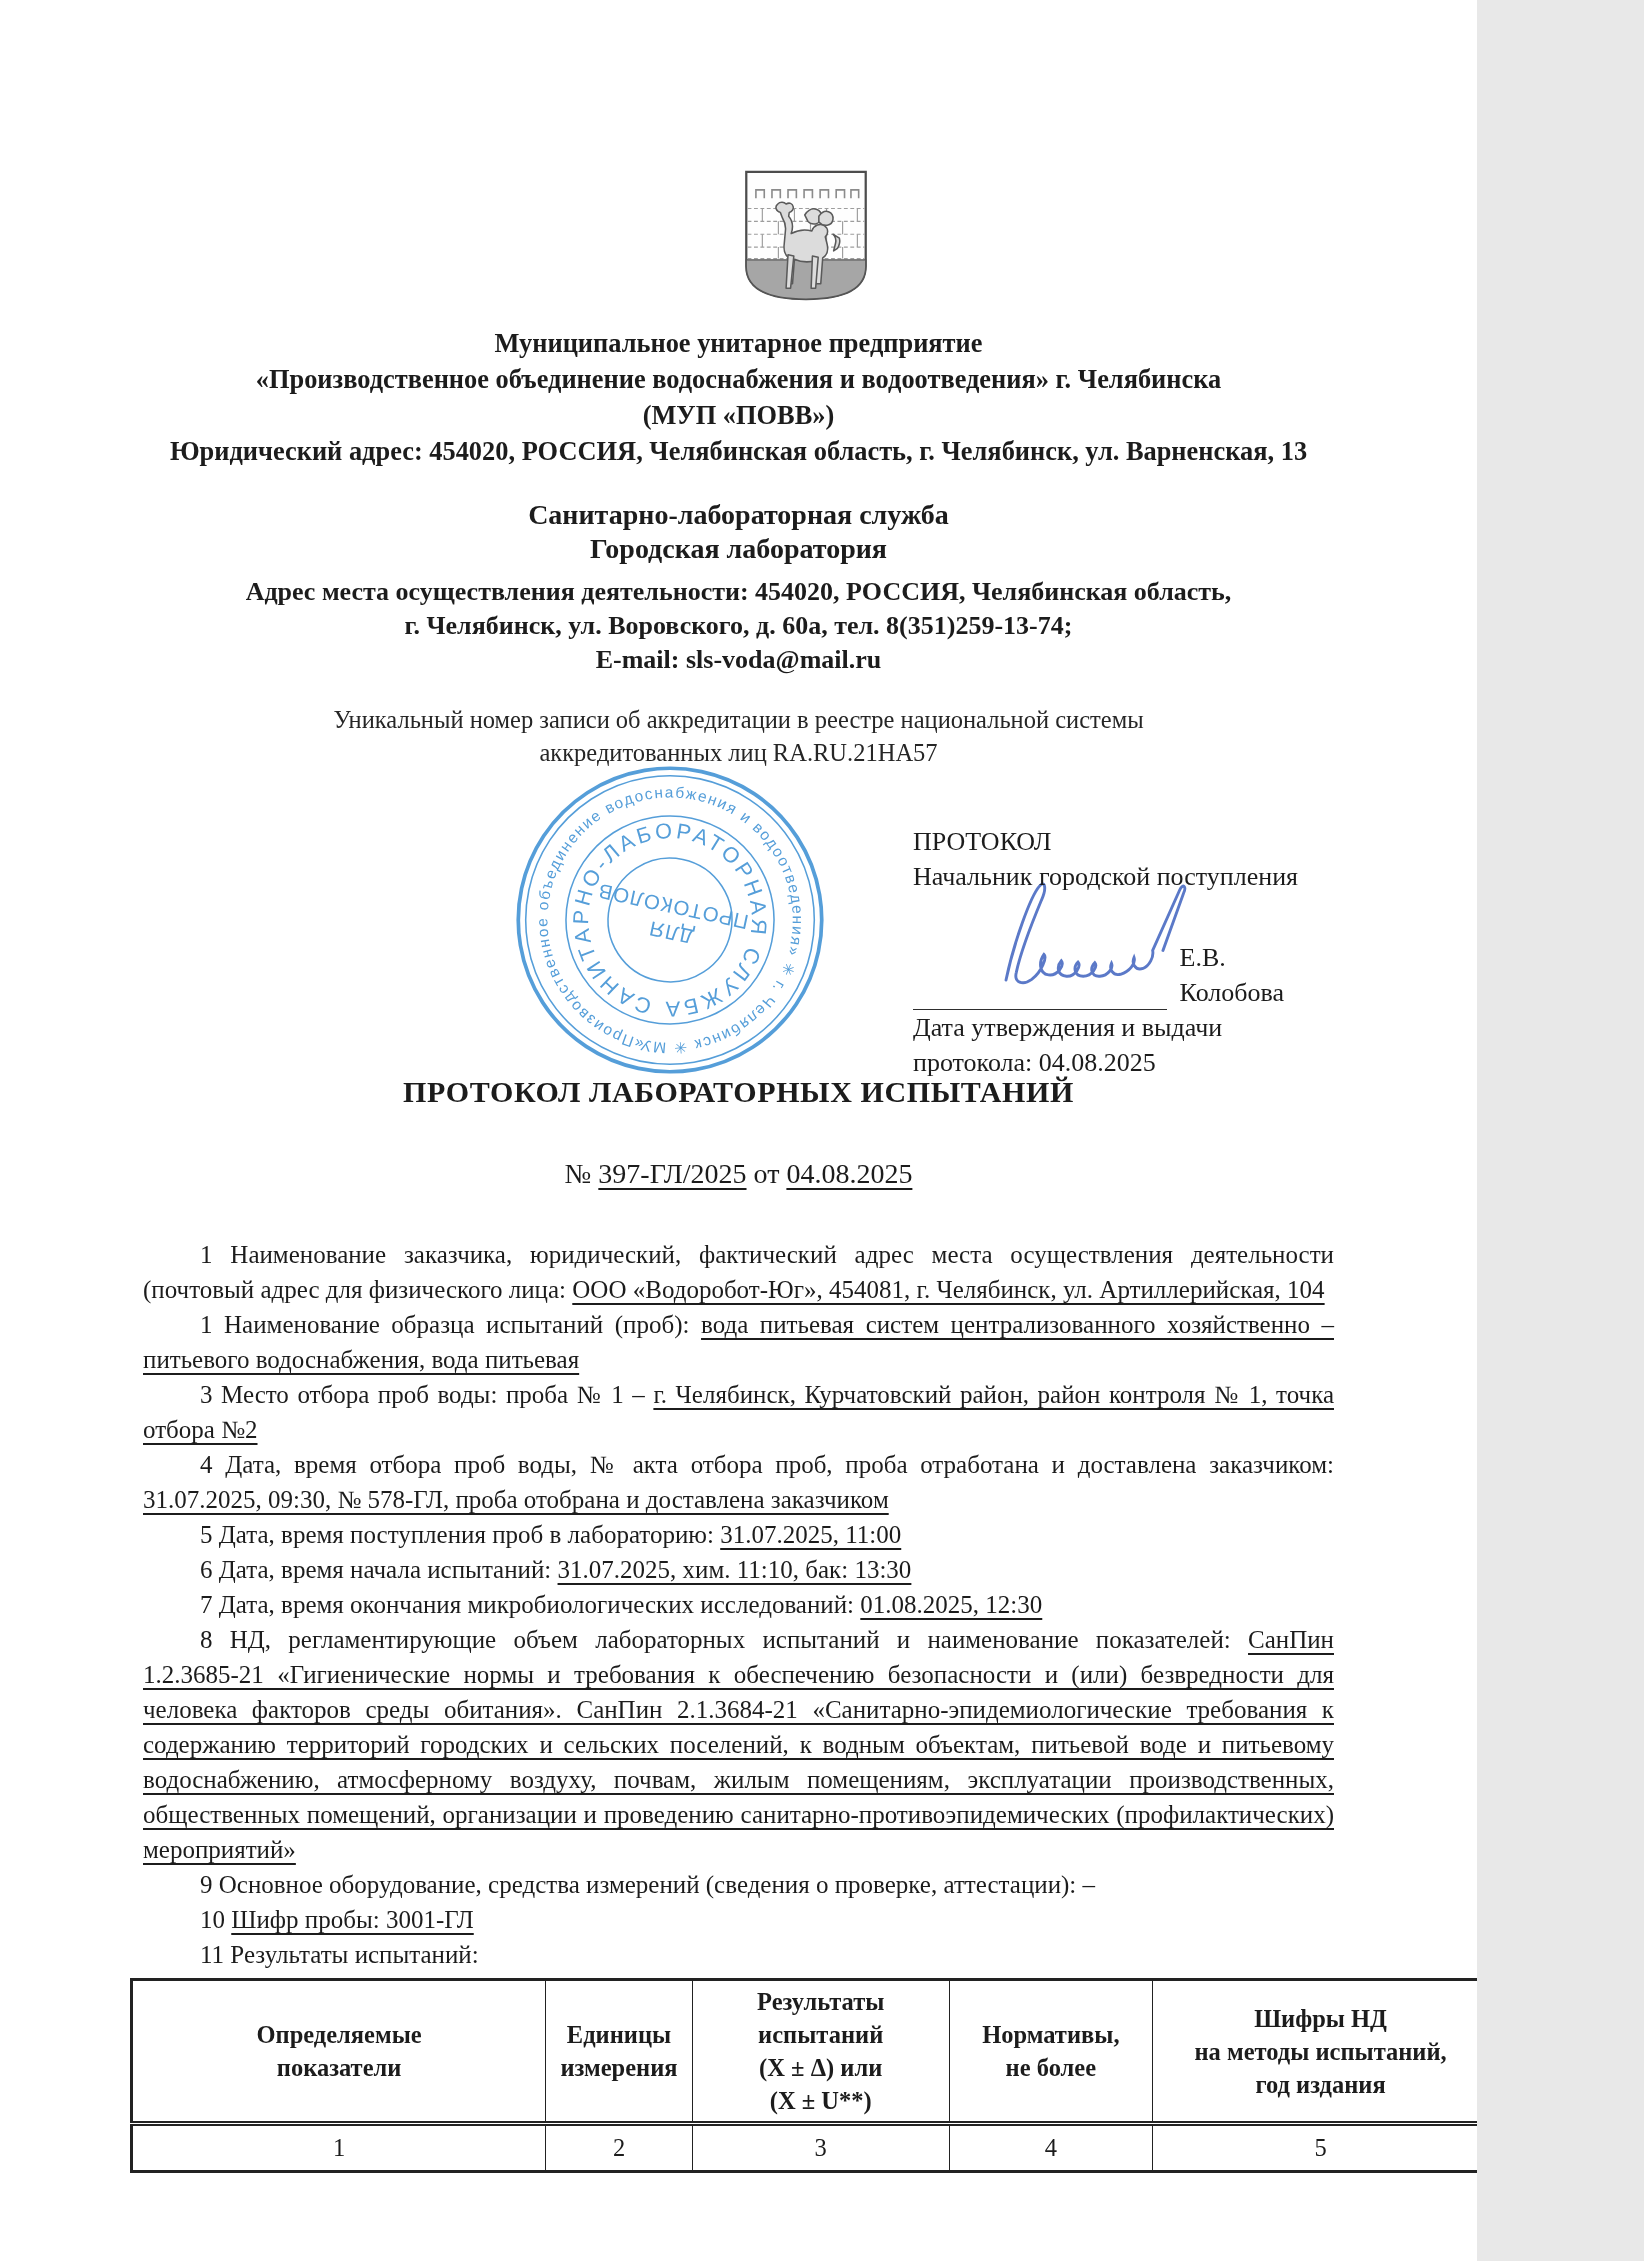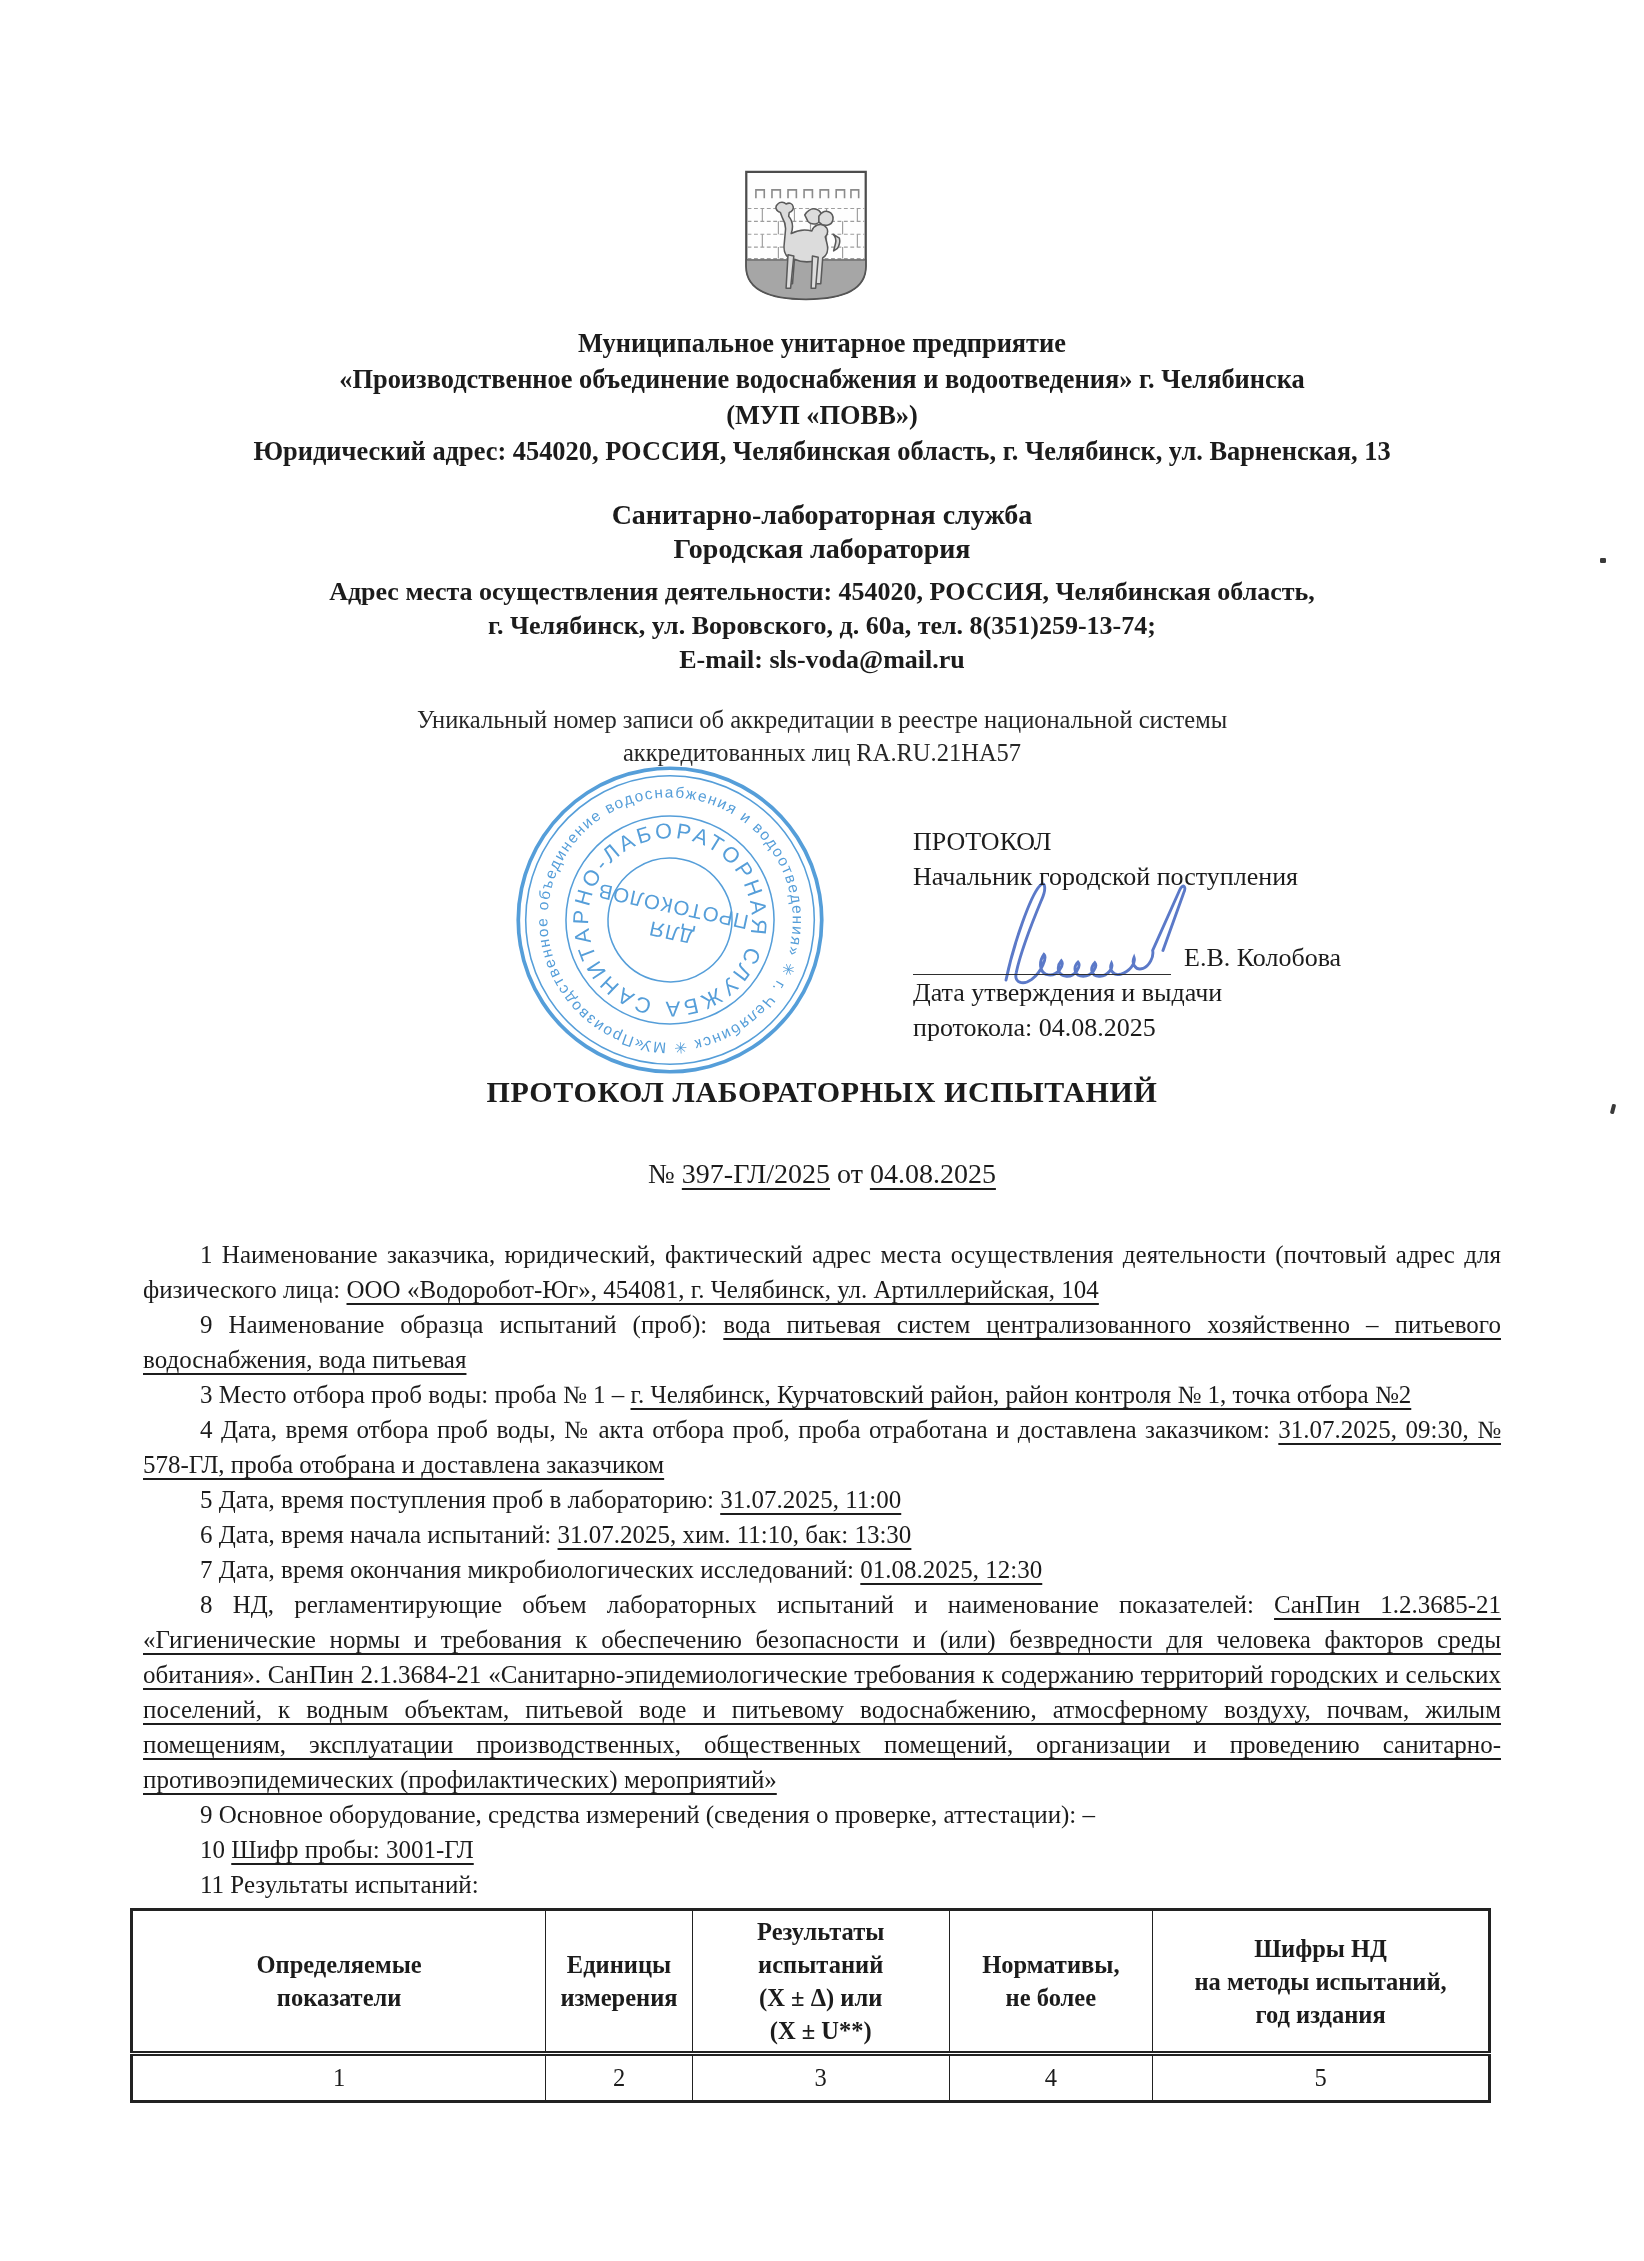--- a/index.html
+++ b/index.html
@@ -1,18 +1,18 @@
 <!DOCTYPE html>
 <html style="font-size:10.3px"><head>
 <meta charset="utf-8">
 <style>
   html,body{margin:0;padding:0;background:#e8e8e8;}
   .page{
     position:relative;
-    width:1644px;height:2261px;
+    width:1477px;height:2261px;
     background:#ffffff;
     font-family:"Liberation Serif","DejaVu Serif",serif;
     color:#1c1c1c;
     overflow:hidden;
   }
   .content{padding:0 143px;}
   
   .emblem{position:absolute;left:743px;top:170px;width:126px;height:131px;}
   
   .org-block{margin-top:325px;text-align:center;font-weight:bold;font-size:26.4px;line-height:36px;}
@@ -159,21 +159,21 @@
         <div>протокола: 04.08.2025</div>
       </div>
     </div>
 
     <div class="title-main">ПРОТОКОЛ ЛАБОРАТОРНЫХ ИСПЫТАНИЙ</div>
 
     <div class="title-num"><span>№ </span><u>397-ГЛ/2025</u><span> от </span><u>04.08.2025</u></div>
 
     <div class="items">
       <p><span>1 Наименование заказчика, юридический, фактический адрес места осуществления деятельности (почтовый адрес для физического лица: </span><u>ООО «Водоробот-Юг», 454081, г. Челябинск, ул. Артиллерийская, 104</u></p>
-      <p><span>9 Наименование образца испытаний (проб): </span><u>вода питьевая систем централизованного хозяйственно – питьевого водоснабжения, вода питьевая</u></p>
+      <p><span>1 Наименование образца испытаний (проб): </span><u>вода питьевая систем централизованного хозяйственно – питьевого водоснабжения, вода питьевая</u></p>
       <p><span>3 Место отбора проб воды: проба № 1 – </span><u>г. Челябинск, Курчатовский район, район контроля № 1, точка отбора №2</u></p>
       <p><span>4 Дата, время отбора проб воды, № акта отбора проб, проба отработана и доставлена заказчиком: </span><u>31.07.2025, 09:30, № 578-ГЛ, проба отобрана и доставлена заказчиком</u></p>
       <p><span>5 Дата, время поступления проб в лабораторию: </span><u>31.07.2025, 11:00</u></p>
       <p><span>6 Дата, время начала испытаний: </span><u>31.07.2025, хим. 11:10, бак: 13:30</u></p>
       <p><span>7 Дата, время окончания микробиологических исследований: </span><u>01.08.2025, 12:30</u></p>
       <p><span>8 НД, регламентирующие объем лабораторных испытаний и наименование показателей: </span><u>СанПин 1.2.3685-21 «Гигиенические нормы и требования к обеспечению безопасности и (или) безвредности для человека факторов среды обитания». СанПин 2.1.3684-21 «Санитарно-эпидемиологические требования к содержанию территорий городских и сельских поселений, к водным объектам, питьевой воде и питьевому водоснабжению, атмосферному воздуху, почвам, жилым помещениям, эксплуатации производственных, общественных помещений, организации и проведению санитарно-противоэпидемических (профилактических) мероприятий»</u></p>
       <p><span>9 Основное оборудование, средства измерений (сведения о проверке, аттестации): – </span><u></u></p>
       <p><span>10 </span><u>Шифр пробы: 3001-ГЛ</u></p>
       <p><span>11 Результаты испытаний:</span><u></u></p>
     </div>

